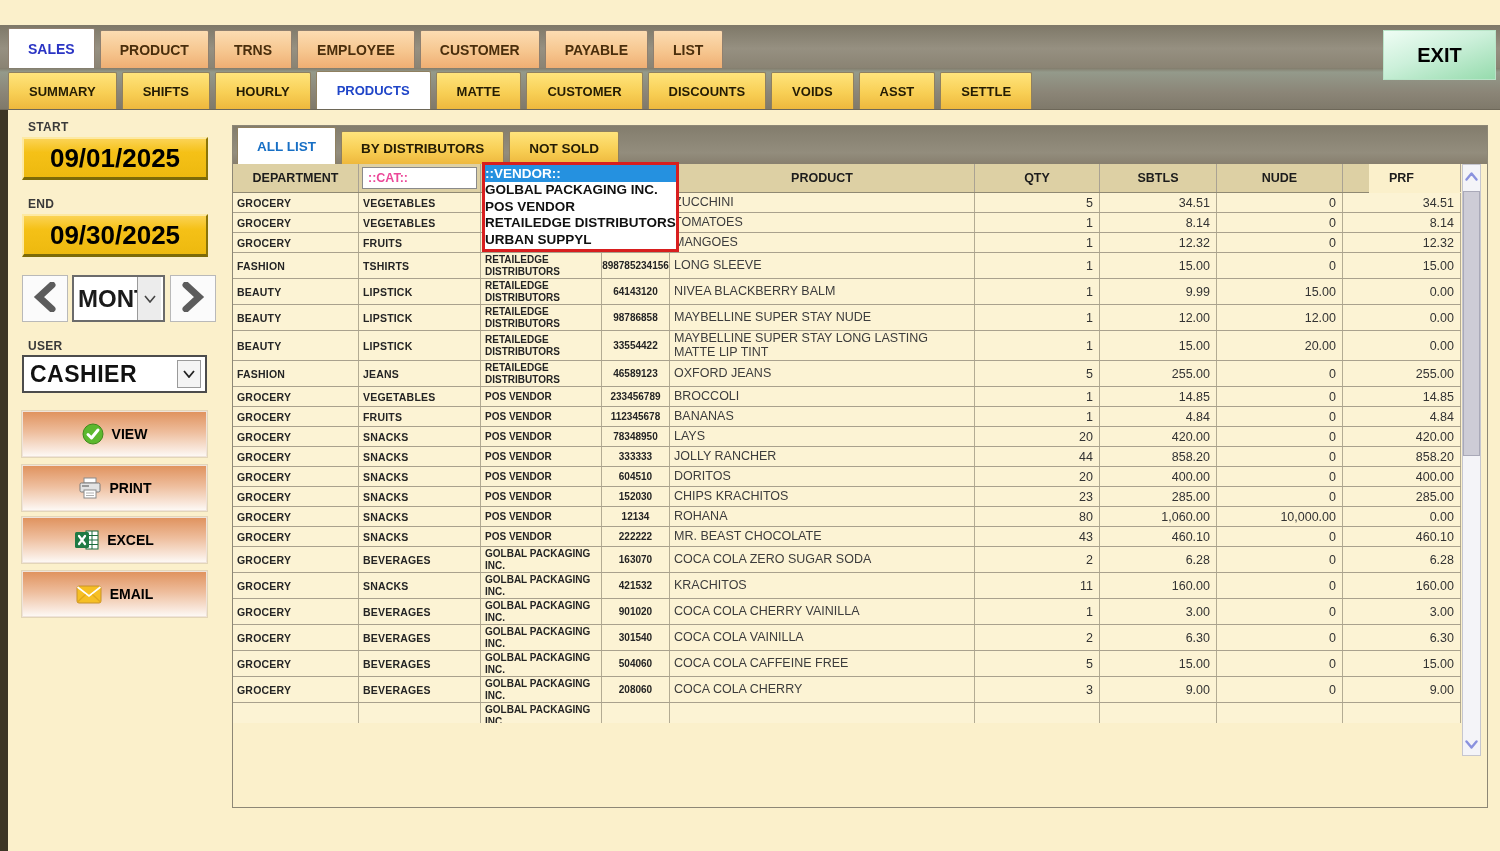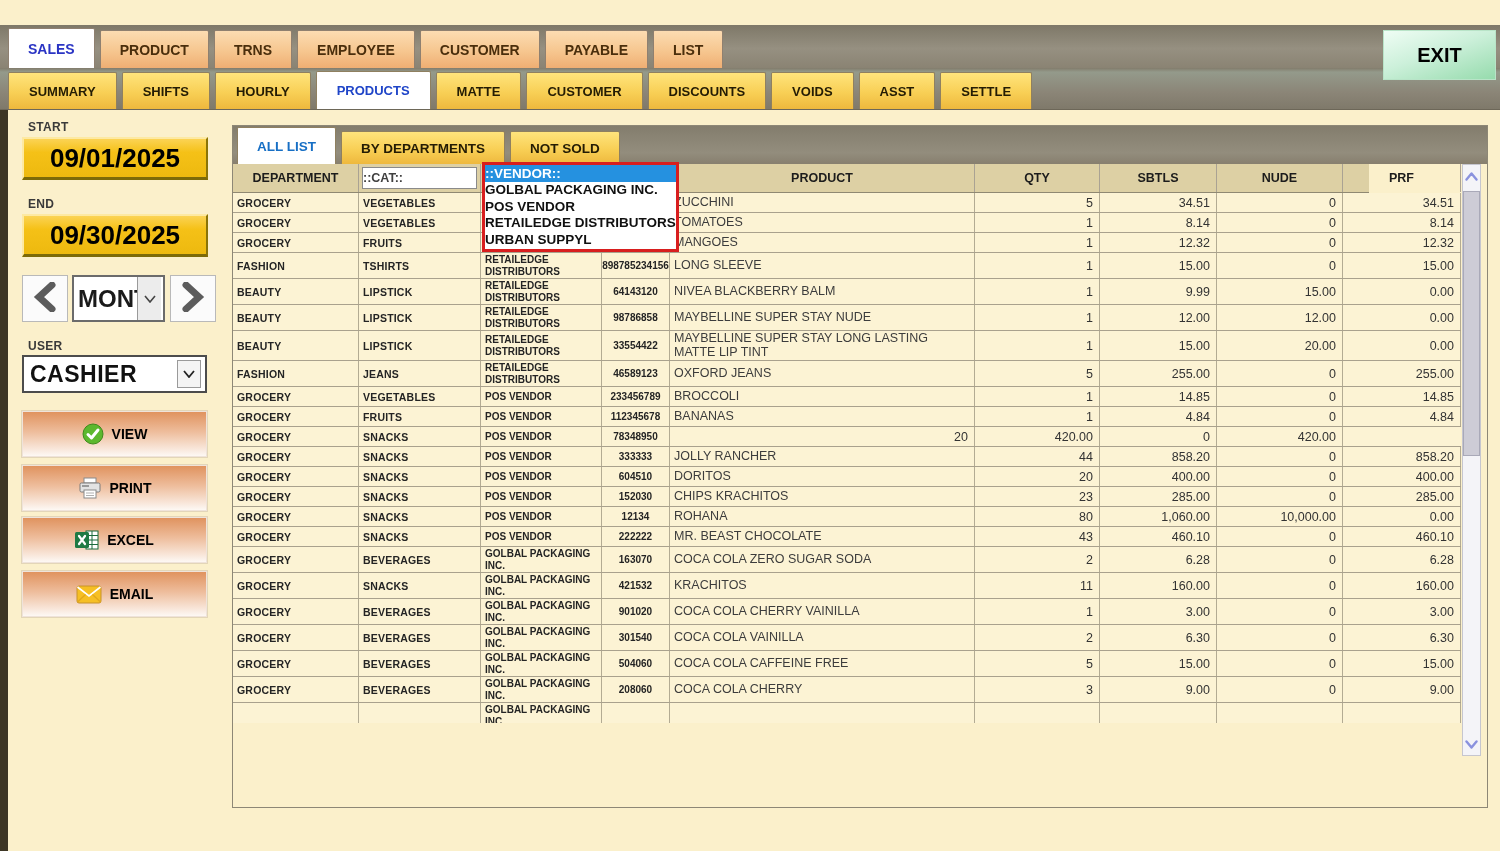--- a/index.html
+++ b/index.html
@@ -51,21 +51,21 @@
   .view-tabstrip { position:absolute; left:0; top:0; width:1254px; height:38px; background:linear-gradient(180deg,#837d6d 0%,#938d7d 70%,#877f6e 100%); }
   .view-tabstrip .tabrow { left:4px; }
   .view-tab { height:33px; padding:0 19px; display:flex; align-items:center; font-size:13.5px; font-weight:bold; color:#241c04;
     background:linear-gradient(180deg,#ffe47c 0%,#f8cf55 55%,#eeb83d 100%); border:1px solid #8f8060; border-bottom:none; border-radius:2px 2px 0 0; }
   .view-tab.active { height:37px; background:#fff; color:#176fc5; }
 
   .grid-header { position:absolute; left:0; top:38px; width:1136px; height:29px; background:#ddd0a4; display:grid;
     grid-template-columns:126px 122px 121px 68px 305px 125px 117px 126px 118px; border-bottom:1px solid #8f8872; }
   .h { display:flex; align-items:center; justify-content:center; font-size:12.5px; font-weight:bold; color:#1c1c1c; border-right:1px solid #aaa293; overflow:hidden; }
   .h-cat { justify-content:stretch; padding:3px; }
-  .cat-combo { width:100%; height:22px; background:#fff; border:1px solid #8a8a8a; display:flex; align-items:center; font-size:12.5px; font-weight:bold; color:#404040; }
+  .cat-combo { width:100%; height:22px; background:#fff; border:1px solid #8a8a8a; display:flex; align-items:center; padding-left:5px; font-size:12.5px; font-weight:bold; color:#ec4899; }
 
   .grid-body { position:absolute; left:0; top:67px; width:1228px; height:614px; overflow:hidden; }
   .trow { display:grid; grid-template-columns:126px 122px 121px 68px 305px 125px 117px 126px 118px; background:#fcf3d4; border-bottom:1px solid #a9a18d; min-height:20px; }
   .trow.partial { height:13px; overflow:hidden; border-bottom:none; }
   .trow.partial .c { align-items:flex-start; }
   .c { display:flex; align-items:center; padding:1px 4px; border-right:1px solid #b3ab93; overflow:hidden; }
   .c-dept, .c-cat { font-size:10.5px; font-weight:bold; color:#242424; letter-spacing:.2px; }
   .c-vendor { font-size:10px; font-weight:bold; color:#242424; line-height:11.5px; }
   .c-code { font-size:10px; font-weight:bold; color:#242424; justify-content:center; text-align:right; }
   .c-prod { font-size:12.5px; color:#3c3c3c; line-height:13.5px; }
@@ -221,21 +221,21 @@
           </svg>
       </span>
       <span>EMAIL</span>
     </button>
   </div>
 
   <div class="report">
     <div class="view-tabstrip">
       <div class="tabrow">
           <div class="view-tab active">ALL LIST</div>
-          <div class="view-tab">BY DEPARTMENTS</div>
+          <div class="view-tab">BY DISTRIBUTORS</div>
           <div class="view-tab">NOT SOLD</div>
         </div>
     </div>
 
     <div class="grid-header">
       <div class="h">DEPARTMENT</div>
       <div class="h h-cat">
         <div class="cat-combo">::CAT::</div>
       </div>
       <div class="h"></div>
@@ -356,20 +356,21 @@
           <div class="c c-num">1</div>
           <div class="c c-num">4.84</div>
           <div class="c c-num">0</div>
           <div class="c c-num">4.84</div>
         </div>
         <div class="trow">
           <div class="c c-dept">GROCERY</div>
           <div class="c c-cat">SNACKS</div>
           <div class="c c-vendor">POS VENDOR</div>
           <div class="c c-code">78348950</div>
+          <div class="c c-prod">LAYS</div>
           <div class="c c-num">20</div>
           <div class="c c-num">420.00</div>
           <div class="c c-num">0</div>
           <div class="c c-num">420.00</div>
         </div>
         <div class="trow">
           <div class="c c-dept">GROCERY</div>
           <div class="c c-cat">SNACKS</div>
           <div class="c c-vendor">POS VENDOR</div>
           <div class="c c-code">333333</div>

